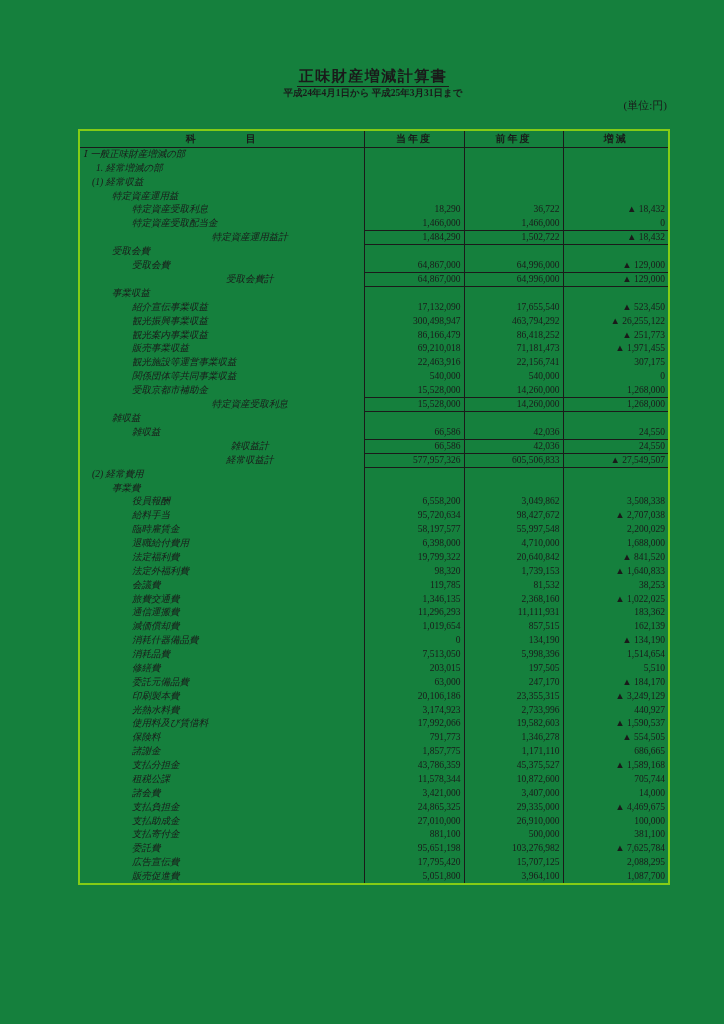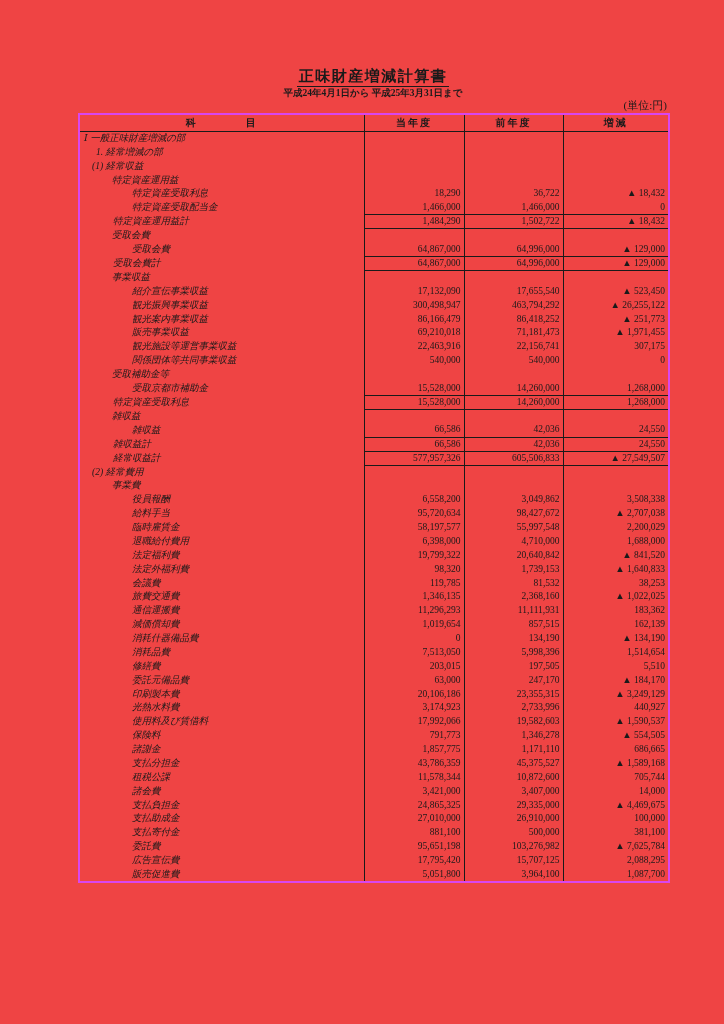--- a/index.html
+++ b/index.html
@@ -5,21 +5,21 @@
   html, body { margin: 0; padding: 0; }
   body {
     font-family: "Liberation Serif", "DejaVu Serif", serif;
     color: #1a1a1a;
     background: #ffffff;
   }
   .page {
     position: relative;
     width: 724px;
     height: 1024px;
-    background: #ef4444;
+    background: #15803d;
     overflow: hidden;
   }
   .doc {
     position: absolute;
     left: 78px;
     top: 0;
     width: 590px;
     padding-top: 67px;
   }
   .title-wrap { text-align: center; }
@@ -41,25 +41,25 @@
     margin-top: 1px;
   }
   .unit-label {
     text-align: right;
     font-size: 11px;
     line-height: 11px;
     margin-top: 1px;
     padding-right: 1px;
   }
   table.statement {
-    margin-top: 2px;
+    margin-top: 18px;
     width: 590px;
     table-layout: fixed;
     border-collapse: collapse;
-    border: 2px solid #d946ef;
+    border: 2px solid #84cc16;
   }
   table.statement col.c-item { width: 285px; }
   table.statement col.c-cur  { width: 100px; }
   table.statement col.c-prev { width: 99px; }
   table.statement col.c-chg  { width: 106px; }
   th, td {
     margin: 0;
     overflow: hidden;
     white-space: nowrap;
     vertical-align: middle;
@@ -91,21 +91,21 @@
   }
   tr.subtotal td.num {
     border-top: 1px solid #1a1a1a;
     border-bottom: 1px solid #1a1a1a;
   }
   
   td.label.l0      { padding-left: 4px; }
   td.label.l1      { padding-left: 16px; }
   td.label.l1b     { padding-left: 12px; }
   td.label.group   { padding-left: 32px; }
-  td.label.subttl  { padding-left: 33px; }
+  td.label.subttl  { padding-left: 56px; text-align: center; }
   td.label.detail  { padding-left: 52px; }
 </style>
 </head>
 <body>
 
 <div class="page">
   <div class="doc">
     <div class="title-wrap">
       <h1 class="doc-title">正味財産増減計算書</h1>
     </div>
@@ -224,26 +224,20 @@
             <td class="num">22,156,741</td>
             <td class="num">307,175</td>
           </tr>
           <tr>
             <td class="label detail">関係団体等共同事業収益</td>
             <td class="num">540,000</td>
             <td class="num">540,000</td>
             <td class="num">0</td>
           </tr>
           <tr>
-            <td class="label group">受取補助金等</td>
-            <td class="num"></td>
-            <td class="num"></td>
-            <td class="num"></td>
-          </tr>
-          <tr>
             <td class="label detail">受取京都市補助金</td>
             <td class="num">15,528,000</td>
             <td class="num">14,260,000</td>
             <td class="num">1,268,000</td>
           </tr>
           <tr class="subtotal">
             <td class="label subttl">特定資産受取利息</td>
             <td class="num">15,528,000</td>
             <td class="num">14,260,000</td>
             <td class="num">1,268,000</td>

